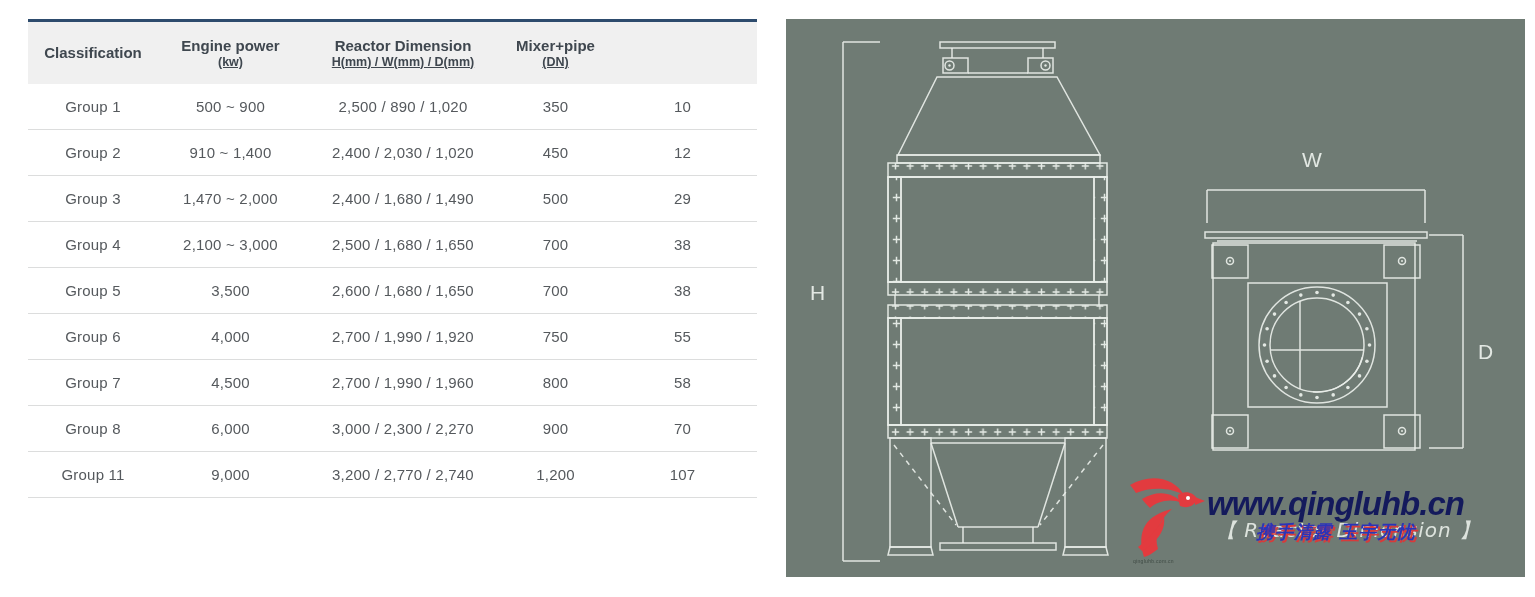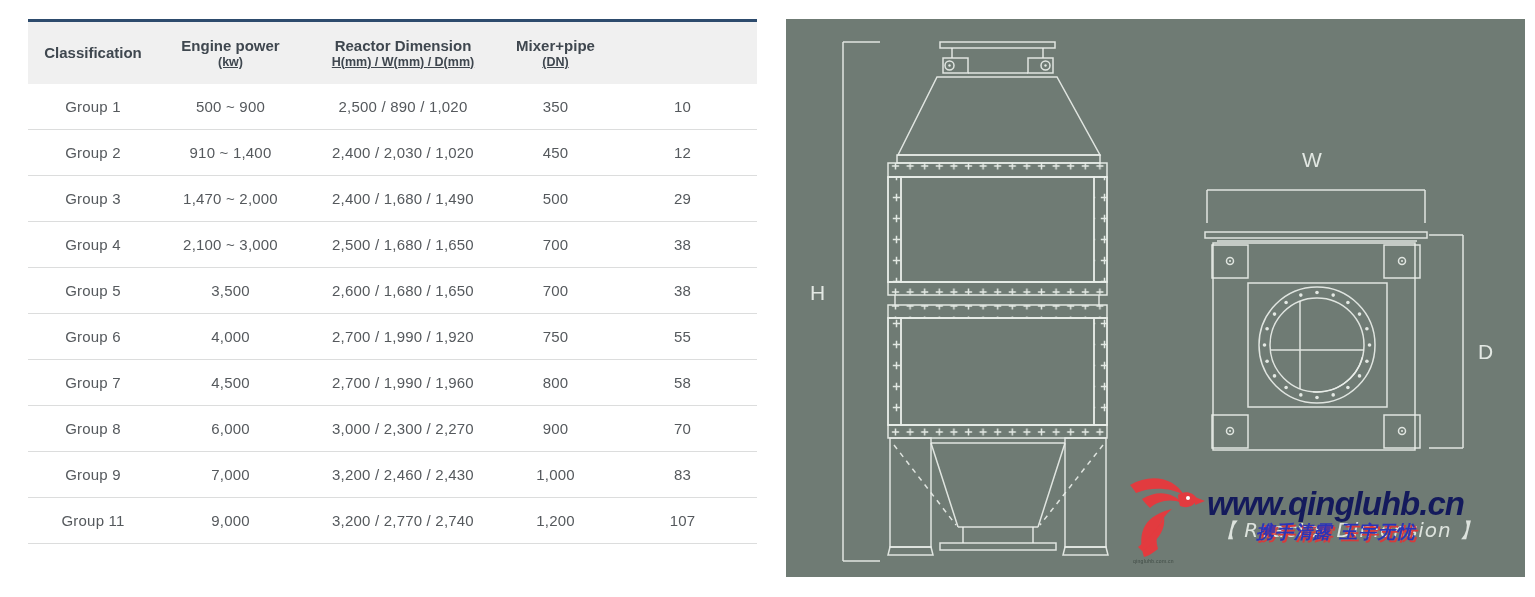--- a/index.html
+++ b/index.html
@@ -122,27 +122,20 @@
           <div class="td">2,700 / 1,990 / 1,960</div>
           <div class="td">800</div>
           <div class="td">58</div>
         </div>
         <div class="tr">
           <div class="td">Group 8</div>
           <div class="td">6,000</div>
           <div class="td">3,000 / 2,300 / 2,270</div>
           <div class="td">900</div>
           <div class="td">70</div>
-        </div>
-        <div class="tr">
-          <div class="td">Group 9</div>
-          <div class="td">7,000</div>
-          <div class="td">3,200 / 2,460 / 2,430</div>
-          <div class="td">1,000</div>
-          <div class="td">83</div>
         </div>
         <div class="tr">
           <div class="td">Group 11</div>
           <div class="td">9,000</div>
           <div class="td">3,200 / 2,770 / 2,740</div>
           <div class="td">1,200</div>
           <div class="td">107</div>
         </div>
       </div>
   </div>

